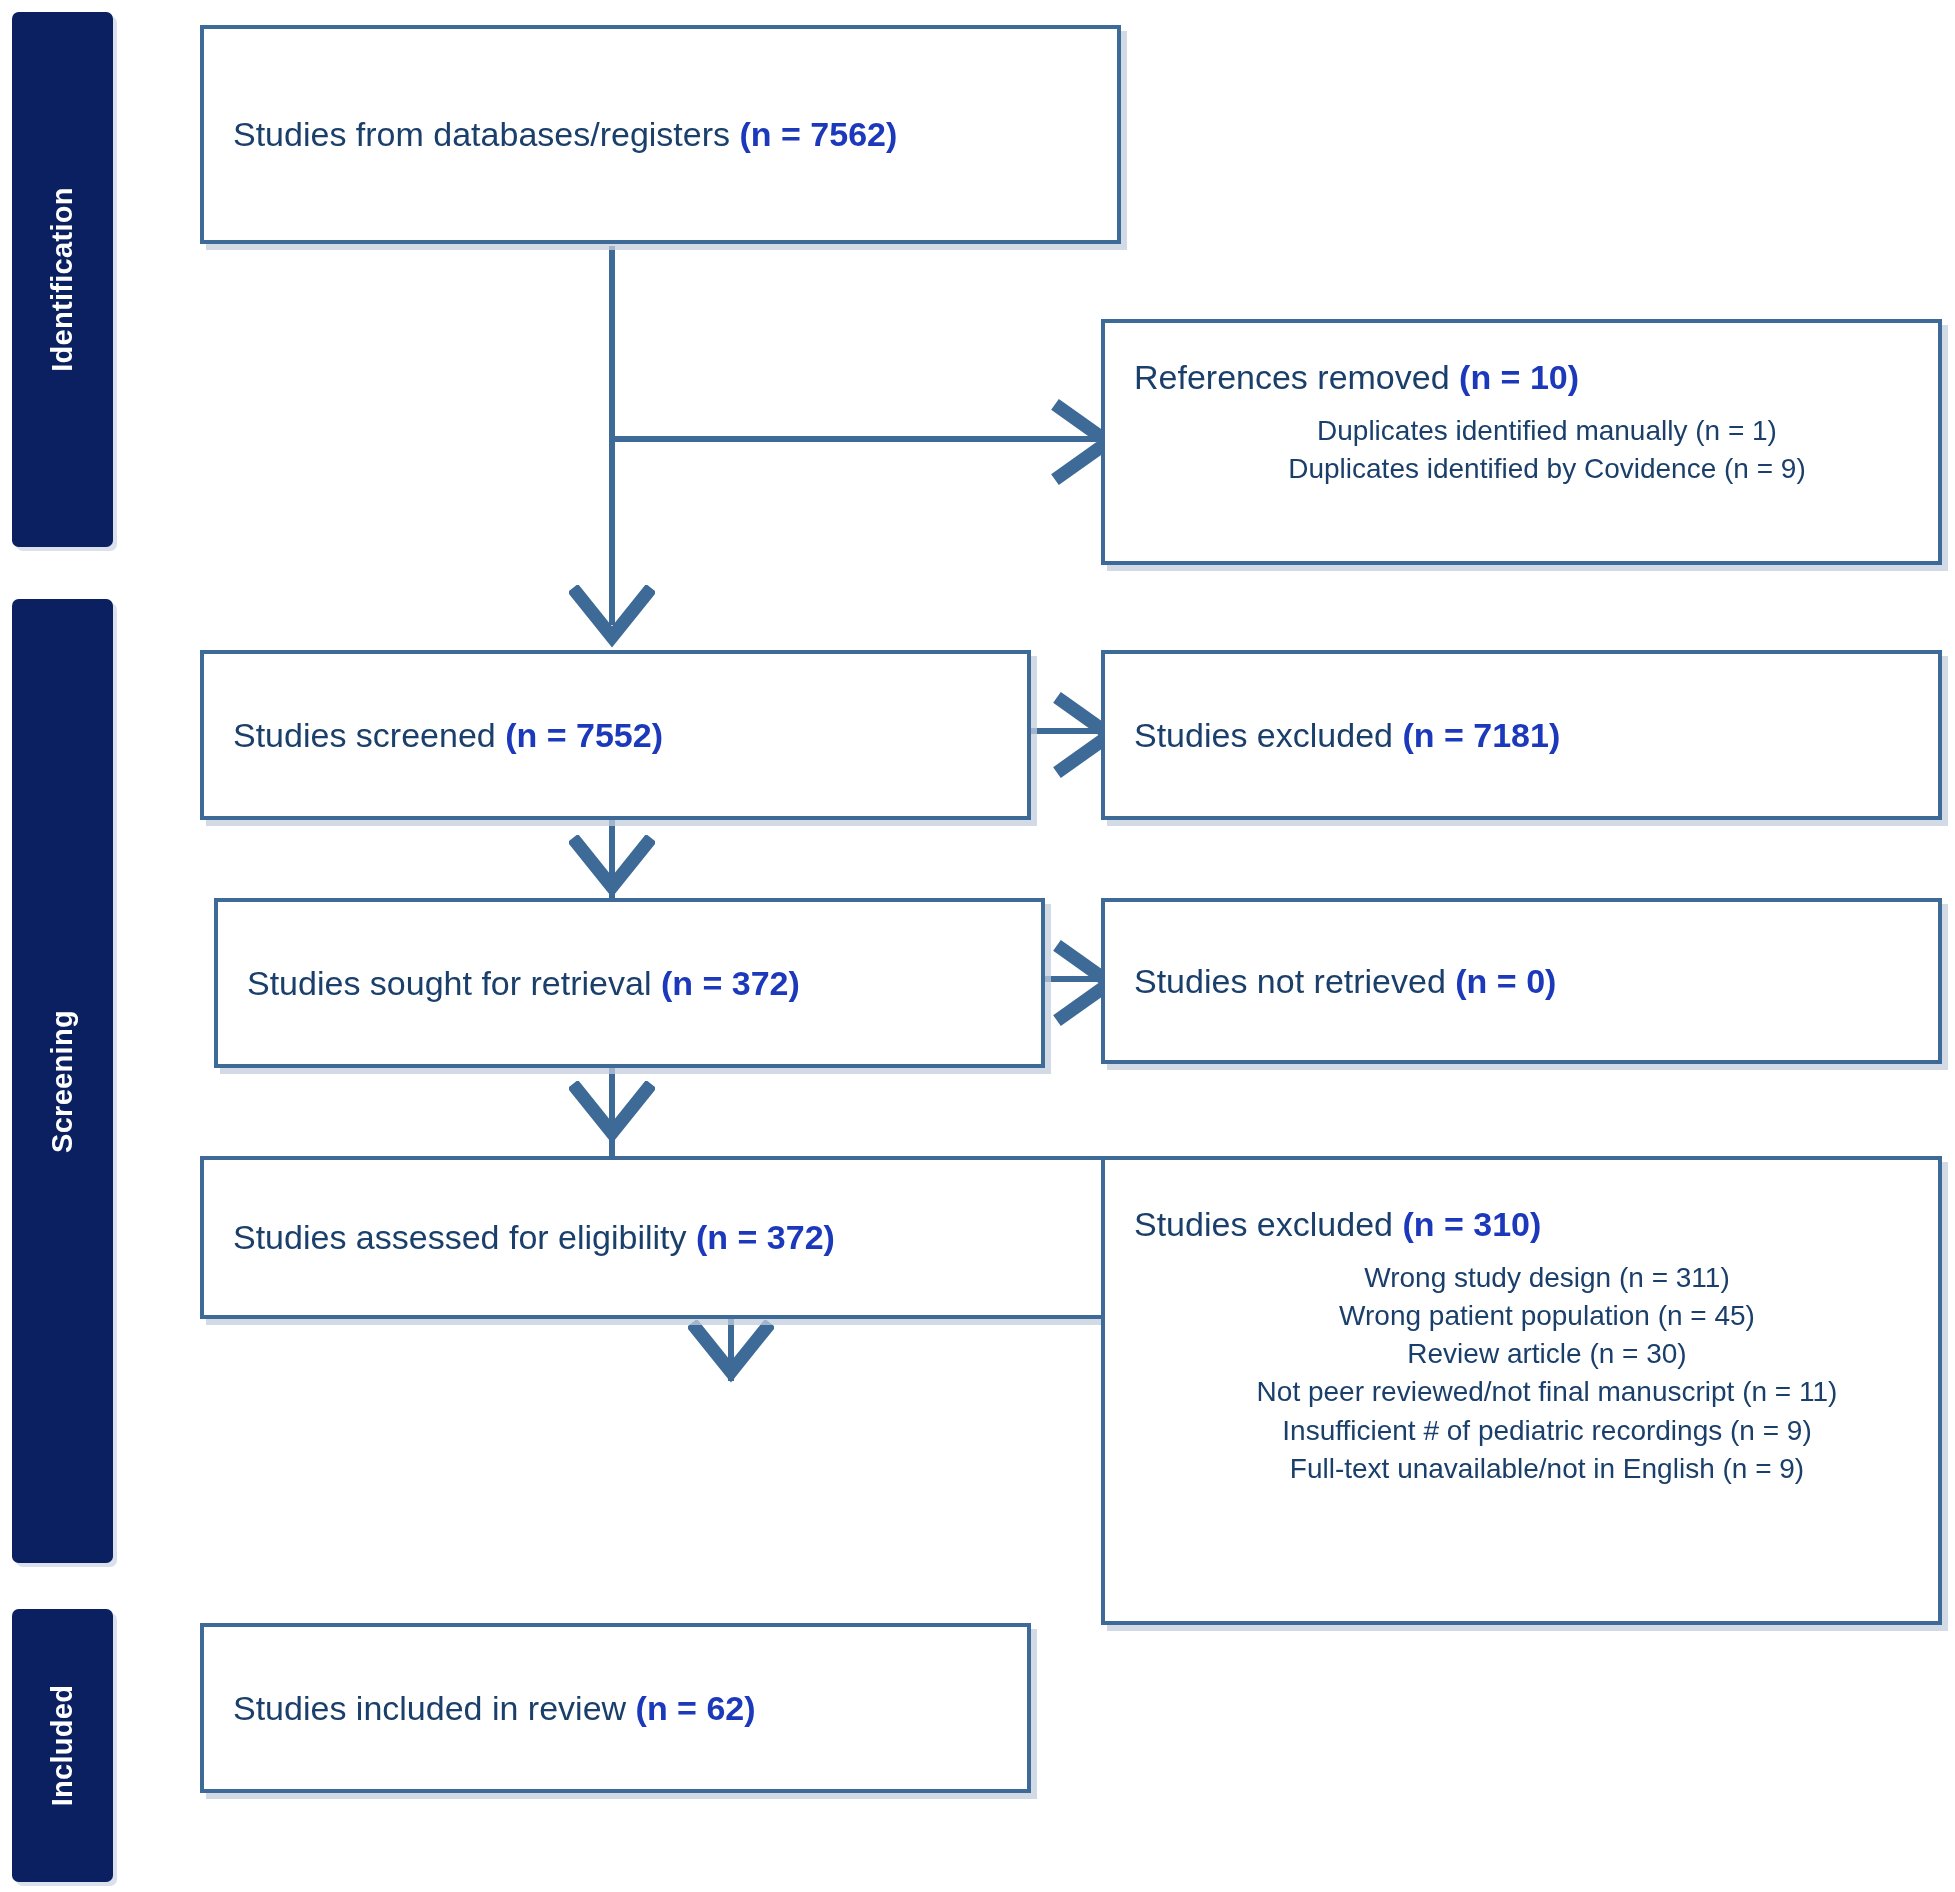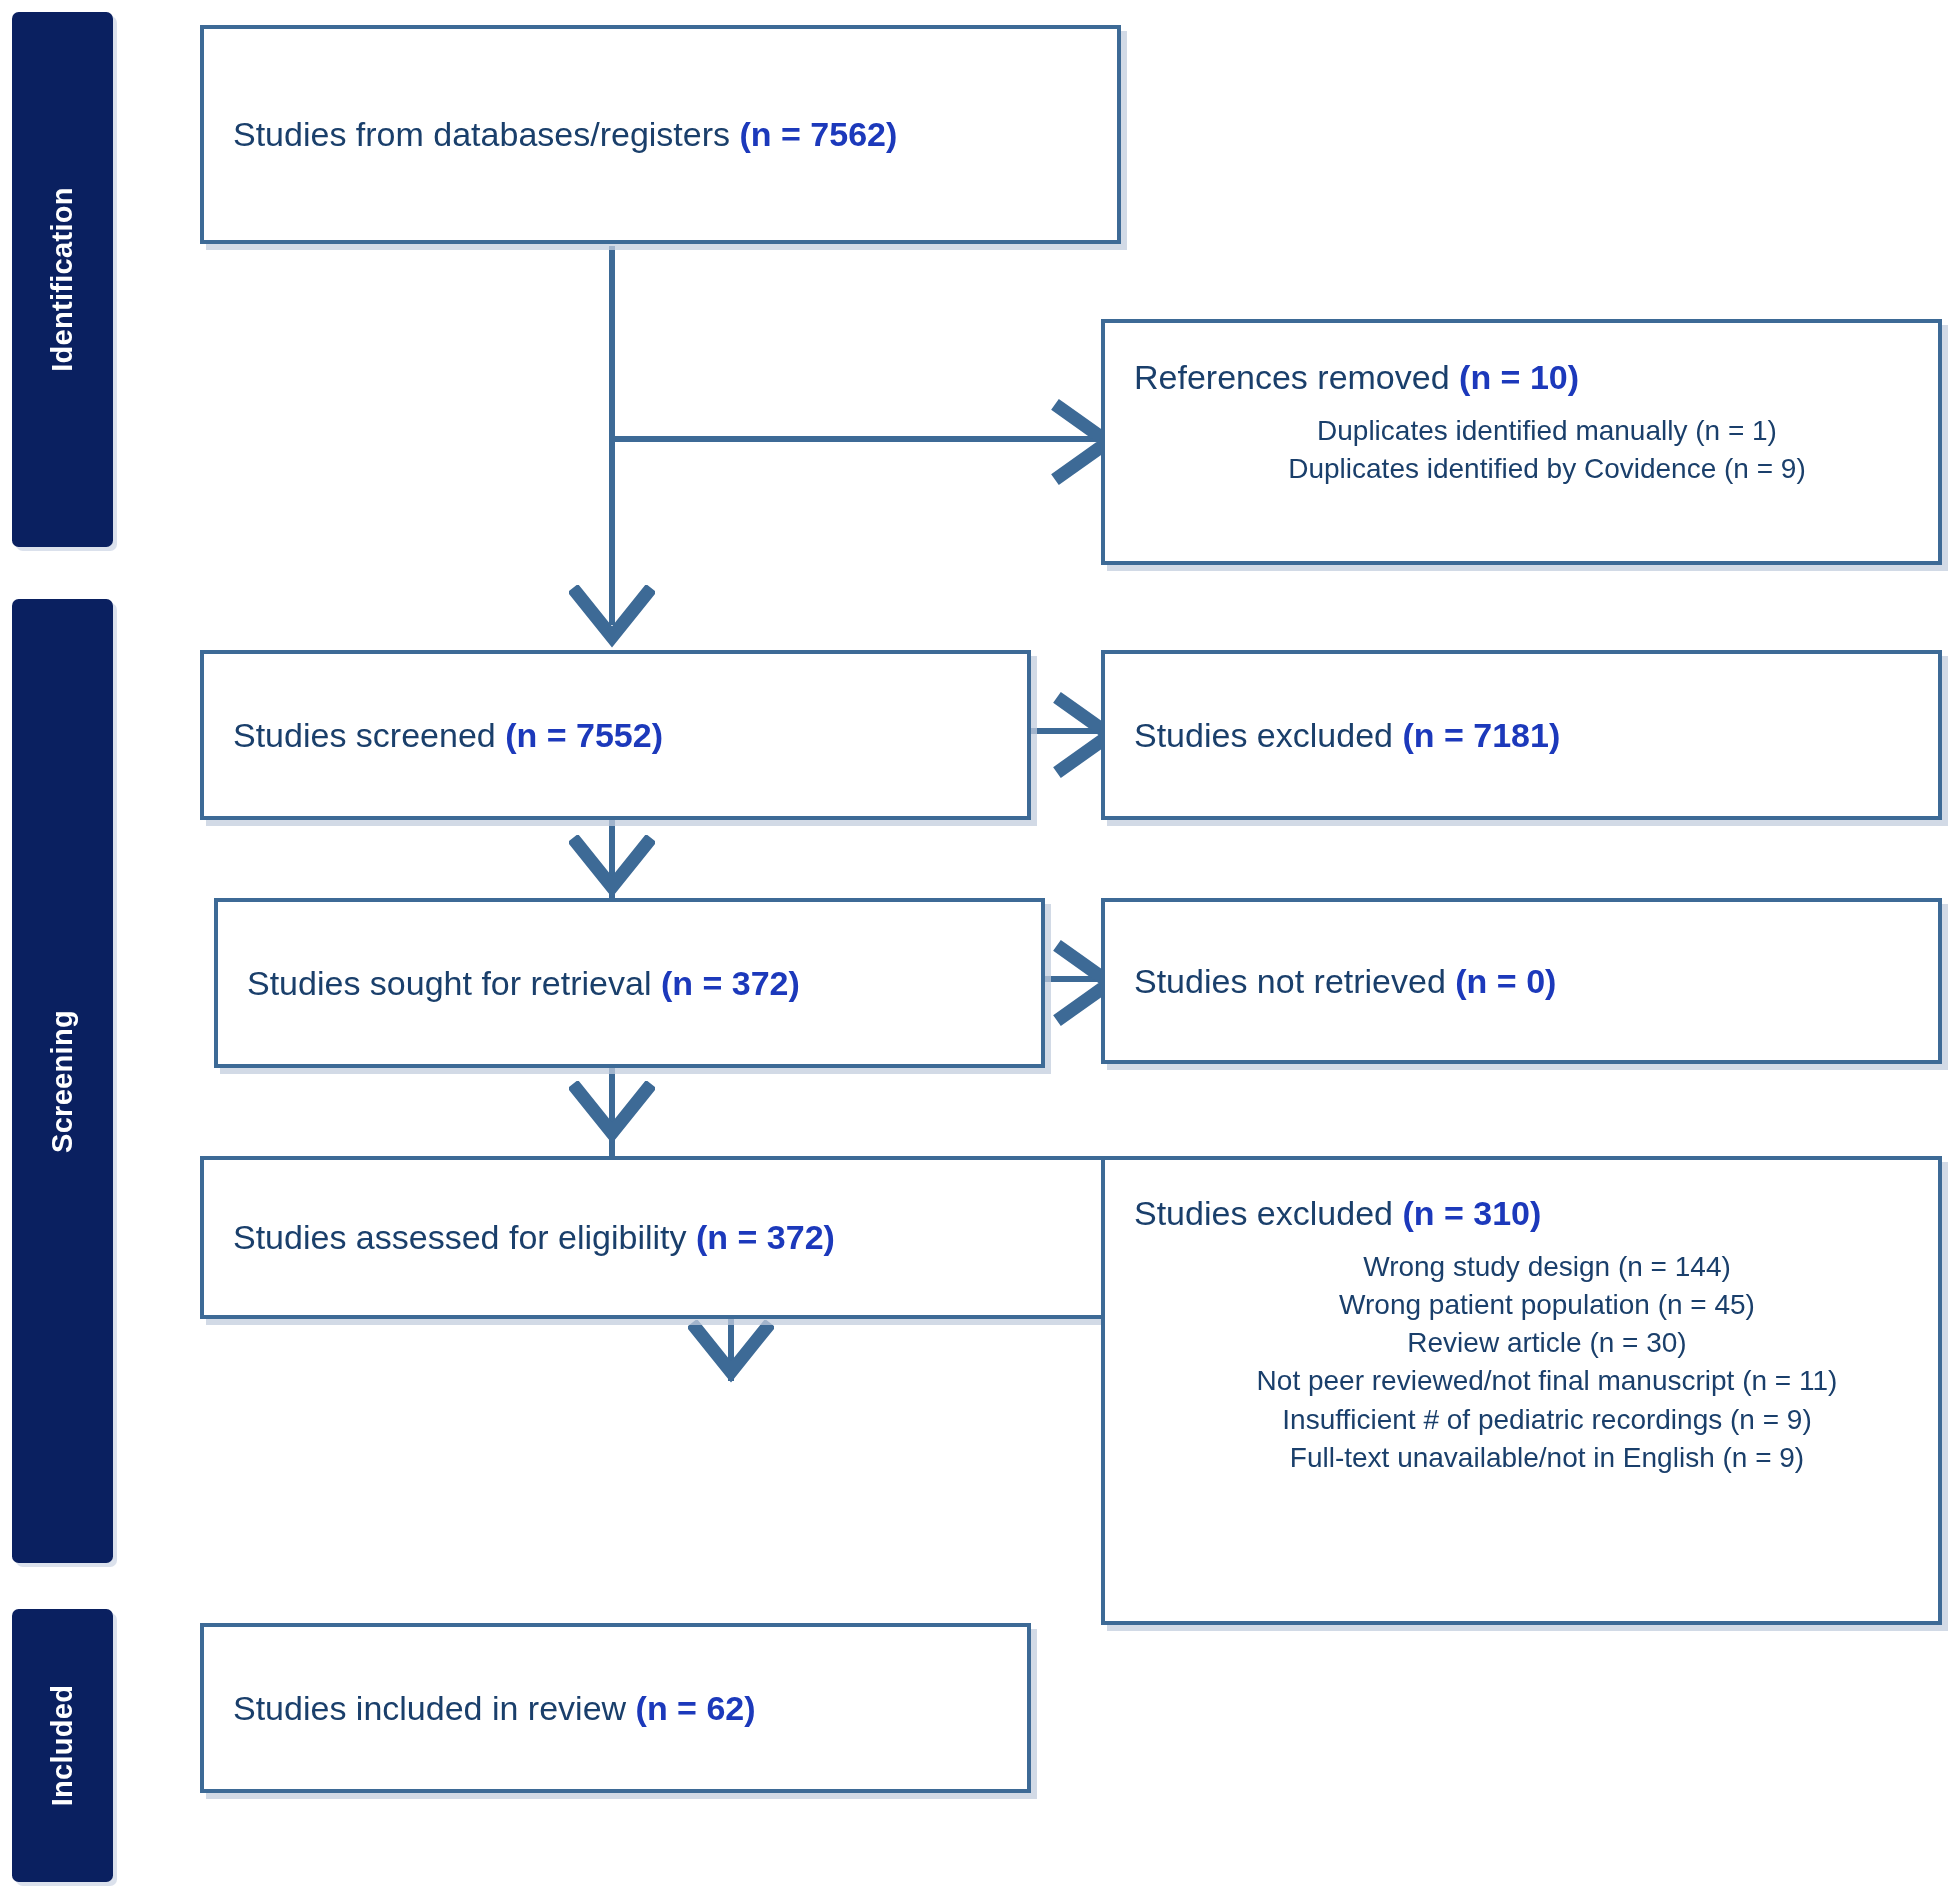--- a/index.html
+++ b/index.html
@@ -218,28 +218,28 @@
 
   <div class="node" style="left:200px; top:1156px; width:979px; height:163px;">
     <div class="node-inner">
       <div class="node-title">
         <span>Studies assessed for eligibility</span>
         <span class="count">(n = 372)</span>
       </div>
     </div>
   </div>
 
-  <div class="node" style="left:1101px; top:1156px; width:841px; height:469px; align-items:flex-start; padding-top:31px;">
+  <div class="node" style="left:1101px; top:1156px; width:841px; height:469px; align-items:flex-start; padding-top:42px;">
     <div class="node-inner">
       <div class="node-title">
         <span>Studies excluded</span>
         <span class="count">(n = 310)</span>
       </div>
       <ul class="sub-list">
-        <li>Wrong study design (n = 144)</li>
+        <li>Wrong study design (n = 311)</li>
         <li>Wrong patient population (n = 45)</li>
         <li>Review article (n = 30)</li>
         <li>Not peer reviewed/not final manuscript (n = 11)</li>
         <li>Insufficient # of pediatric recordings (n = 9)</li>
         <li>Full-text unavailable/not in English (n = 9)</li>
       </ul>
     </div>
   </div>
 
   <div class="node" style="left:200px; top:1623px; width:831px; height:170px;">

